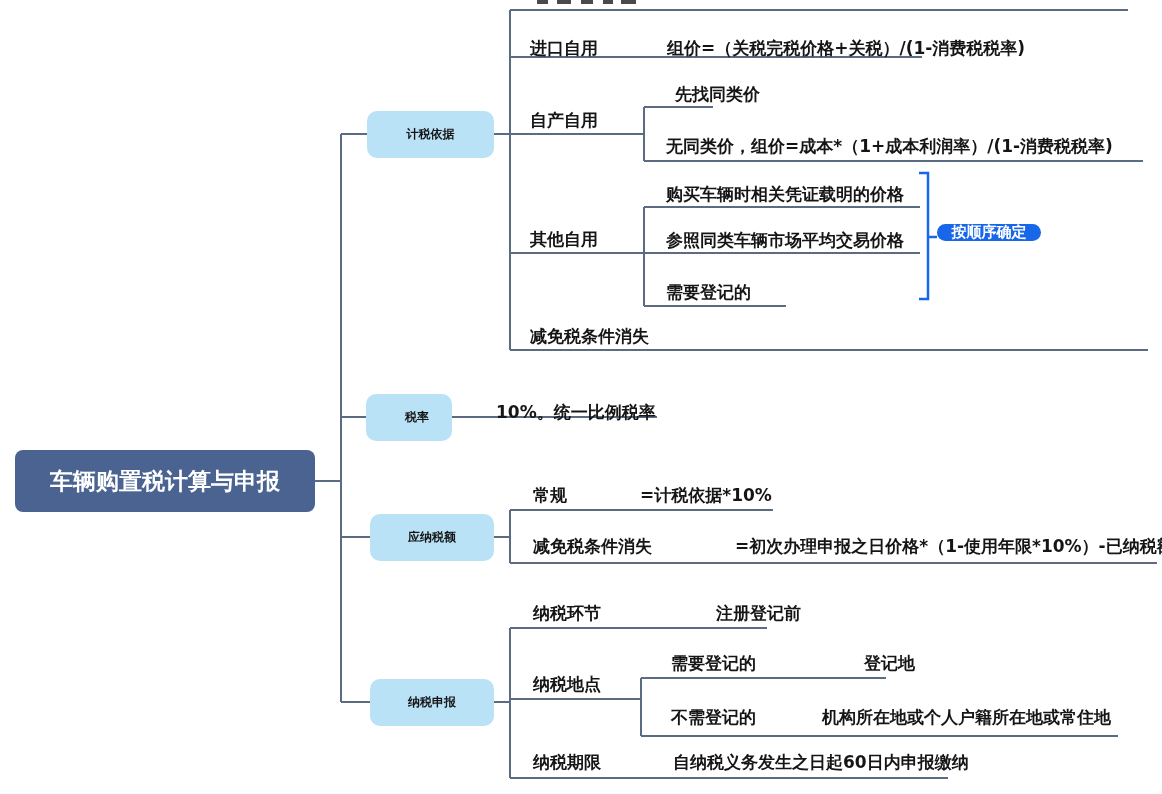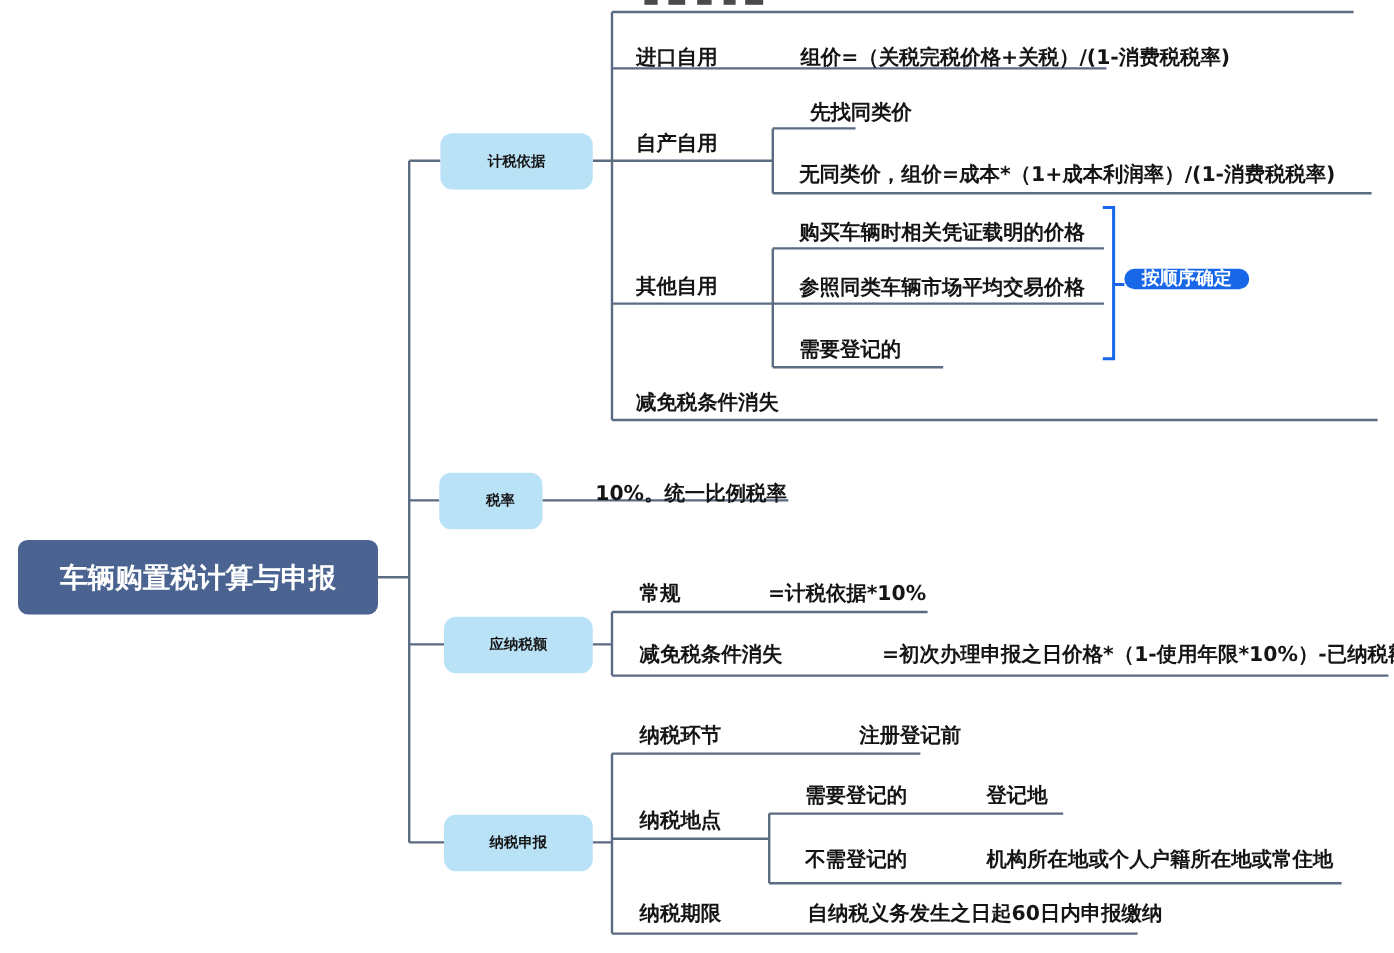--- a/index.html
+++ b/index.html
@@ -101,20 +101,20 @@
   <div class="txt" style="left:533px;top:485px;">常规</div>
   <div class="txt" style="left:640px;top:485px;">=计税依据*10%</div>
   <div class="txt" style="left:533px;top:536px;">减免税条件消失</div>
   <div class="txt" style="left:735px;top:536px;">=初次办理申报之日价格*（1-使用年限*10%）-已纳税额</div>
 
   <div class="txt" style="left:533px;top:603px;">纳税环节</div>
   <div class="txt" style="left:672px;top:603px;margin-left:44px;">注册登记前</div>
 
   <div class="txt" style="left:533px;top:674px;">纳税地点</div>
   <div class="txt" style="left:671px;top:653px;">需要登记的</div>
-  <div class="txt" style="left:822px;top:653px;">登记地</div>
+  <div class="txt" style="left:864px;top:653px;">登记地</div>
   <div class="txt" style="left:671px;top:707px;">不需登记的</div>
   <div class="txt" style="left:822px;top:707px;text-align:center;">机构所在地或个人户籍所在地或常住地</div>
 
   <div class="txt" style="left:533px;top:752px;">纳税期限</div>
   <div class="txt" style="left:673px;top:752px;text-align:right;">自纳税义务发生之日起60日内申报缴纳</div>
 
 </div>
 
 </body></html>

